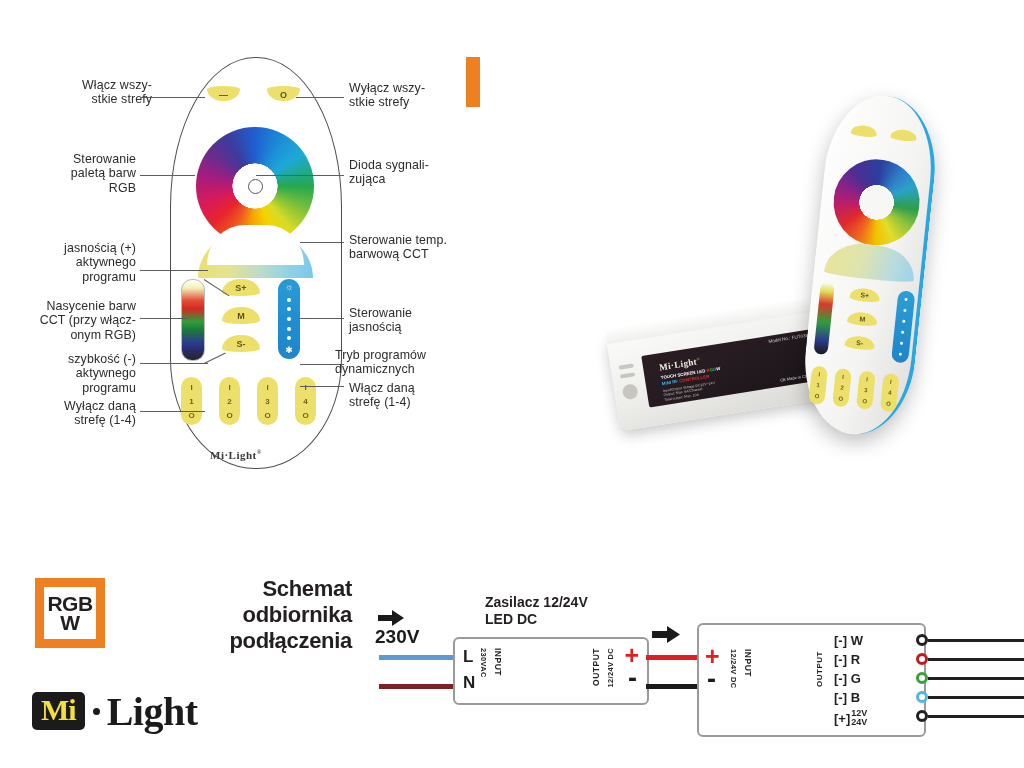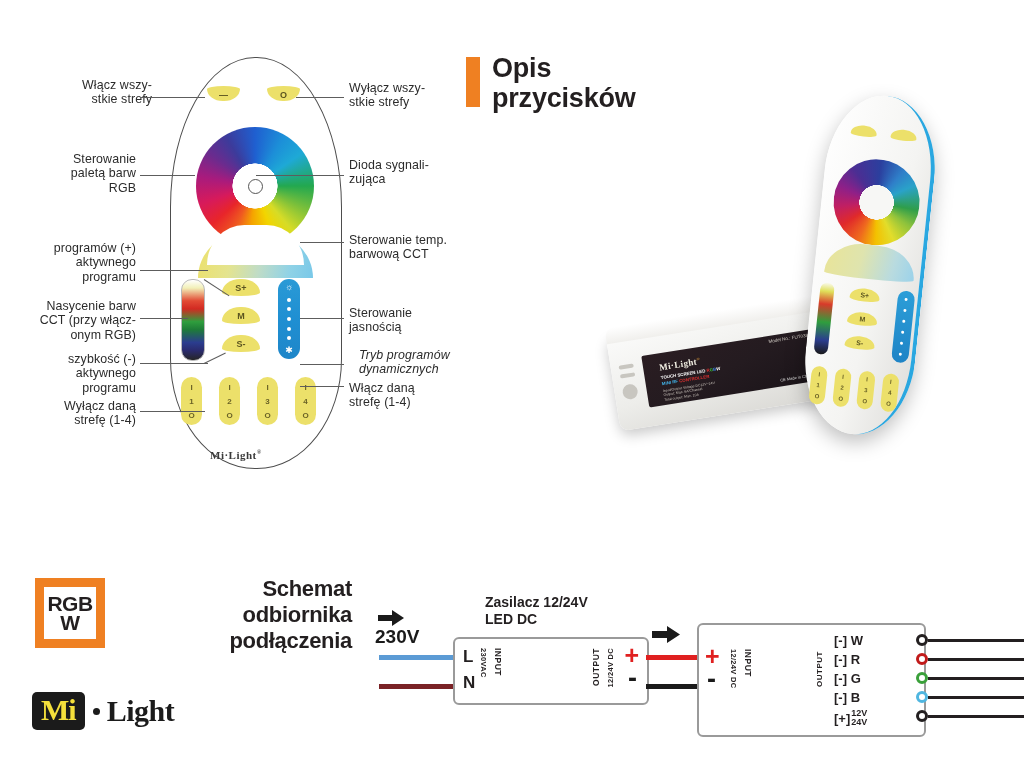--- a/index.html
+++ b/index.html
@@ -194,42 +194,38 @@
     left:122px;top:576px;width:230px;
     font-size:22px;line-height:26px;font-weight:bold;color:#231f20;letter-spacing:-.3px;text-align:right;
   }
   .milight-logo{left:32px;top:692px;height:38px;display:flex;align-items:center;}
   .ml-badge{
     background:#1b1b1b;color:#f5e03b;font-family:"Liberation Serif",serif;
     font-weight:bold;font-size:30px;line-height:30px;padding:3px 9px 5px 9px;
     border-radius:5px;letter-spacing:-1px;
   }
   .ml-dot{width:7px;height:7px;border-radius:50%;background:#1b1b1b;margin:0 7px 0 8px;}
-  .ml-word{font-family:"Liberation Serif",serif;font-weight:bold;font-size:30px;color:#1b1b1b;letter-spacing:-.5px;}
+  .ml-word{font-family:"Liberation Serif",serif;font-weight:bold;font-size:40px;color:#1b1b1b;letter-spacing:-.5px;}
 
   
   .wire-title{font-size:14px;font-weight:bold;color:#231f20;line-height:17px;}
   .psu-box{
     position:absolute;border:2px solid #9a9a9a;border-radius:6px;background:#fff;
   }
   .vert{writing-mode:vertical-rl;text-orientation:mixed;}
   .wire{position:absolute;height:5px;}
   .term{position:absolute;width:12px;height:12px;border-radius:50%;background:#fff;box-sizing:border-box;}
   .outwire{position:absolute;height:3px;background:#231f20;}
 </style>
 </head>
 <body>
 
 <div class="page">
 
   <div class="abs hdr-bar"></div>
-  <div class="abs hdr-title">
-    <div>Opis</div>
-    <div>przycisków</div>
-  </div>
 
   <div class="abs remote-wrap">
     <div class="remote-body"></div>
 
     <div class="btn-crescent" style="left:57px;top:29px;width:33px;height:15px;">
       <span>—</span>
     </div>
     <div class="btn-crescent" style="left:117px;top:29px;width:33px;height:15px;">
       <span>O</span>
     </div>
@@ -295,21 +291,21 @@
   <div class="leader" style="left:140px;top:97px;width:65px;"></div>
 
   <div class="abs lbl r" style="left:18px;top:152px;width:118px;">
     <div>Sterowanie</div>
     <div>paletą barw</div>
     <div>RGB</div>
   </div>
   <div class="leader" style="left:140px;top:175px;width:55px;"></div>
 
   <div class="abs lbl r" style="left:18px;top:241px;width:118px;">
-    <div>programów (+)</div>
+    <div>jasnością (+)</div>
     <div>aktywnego</div>
     <div>programu</div>
   </div>
   <div class="leader" style="left:140px;top:270px;width:68px;"></div>
   <div class="leader" style="left:204px;top:279px;width:30px;transform:rotate(33deg);transform-origin:left center;"></div>
 
   <div class="abs lbl r" style="left:10px;top:299px;width:126px;">
     <div>Nasycenie barw</div>
     <div>CCT (przy włącz-</div>
     <div>onym RGB)</div>
@@ -348,21 +344,21 @@
     <div>barwową CCT</div>
   </div>
 
   <div class="leader" style="left:300px;top:318px;width:44px;"></div>
   <div class="abs lbl" style="left:349px;top:306px;width:130px;">
     <div>Sterowanie</div>
     <div>jasnością</div>
   </div>
 
   <div class="leader" style="left:300px;top:364px;width:44px;"></div>
-  <div class="abs lbl" style="left:359px;top:348px;width:140px;font-style:italic;">
+  <div class="abs lbl" style="left:335px;top:348px;width:140px;">
     <div>Tryb programów</div>
     <div>dynamicznych</div>
   </div>
 
   <div class="leader" style="left:300px;top:386px;width:44px;"></div>
   <div class="abs lbl" style="left:349px;top:381px;width:130px;">
     <div>Włącz daną</div>
     <div>strefę (1-4)</div>
   </div>
 

